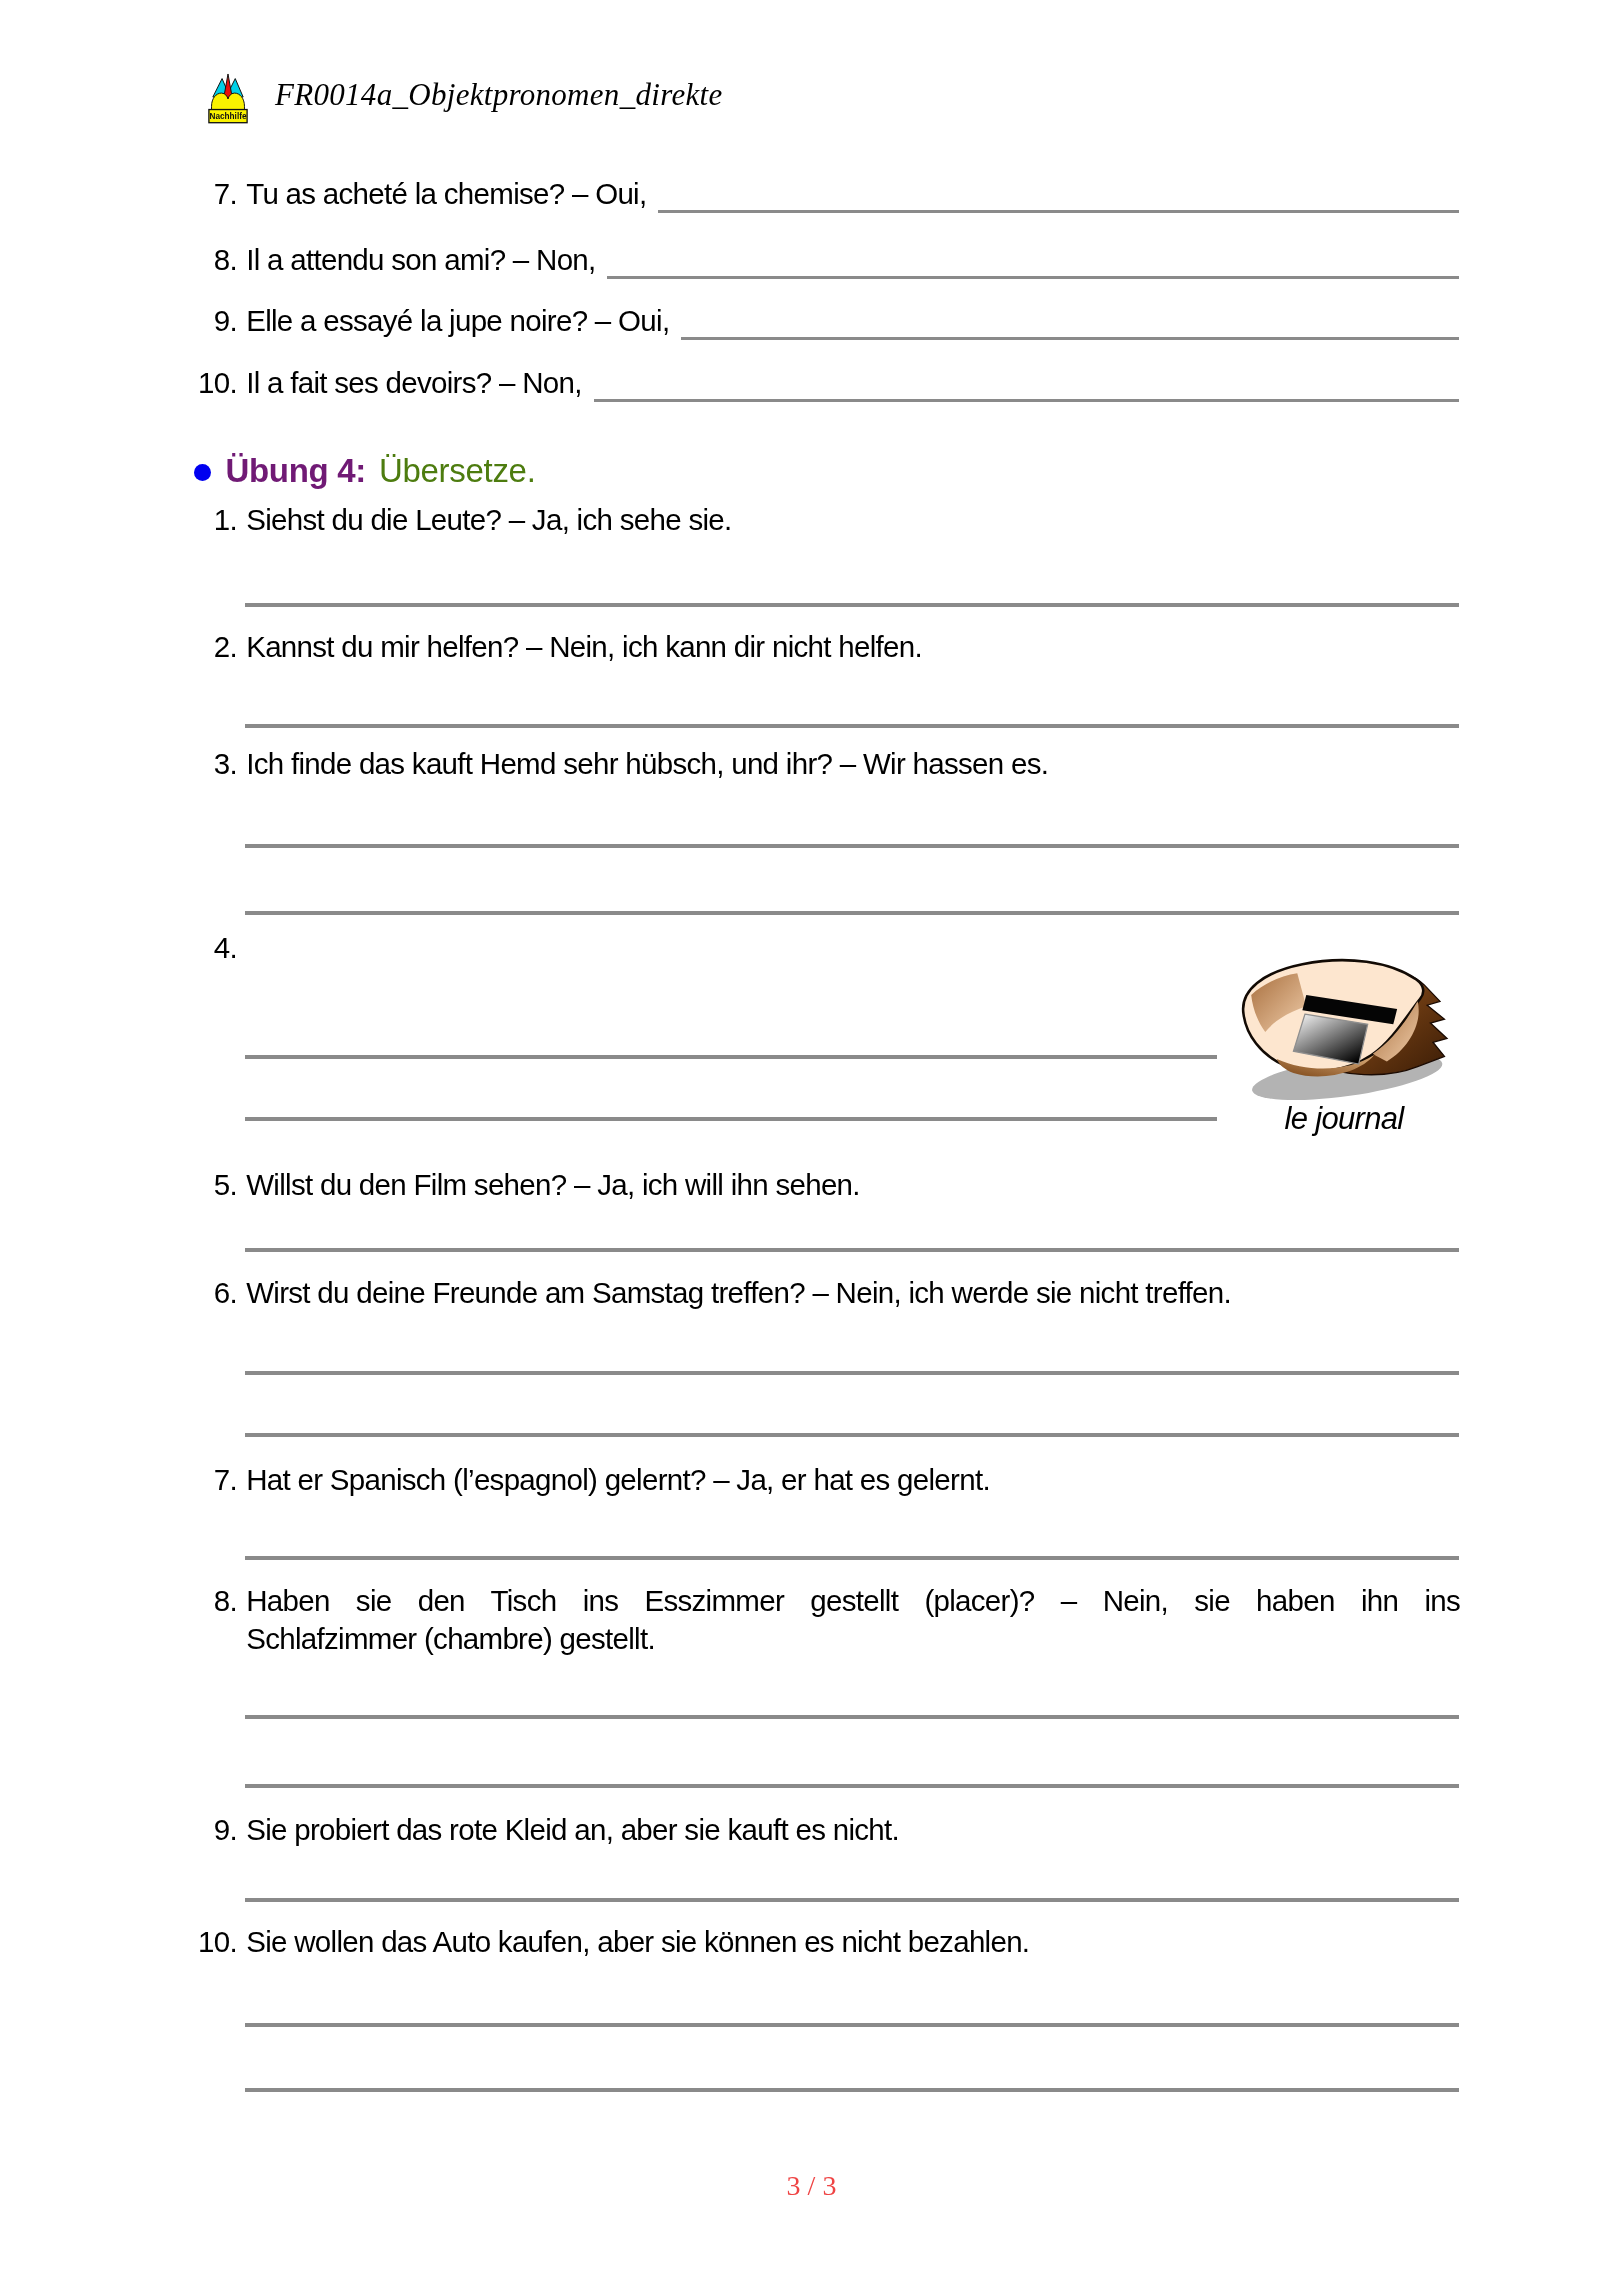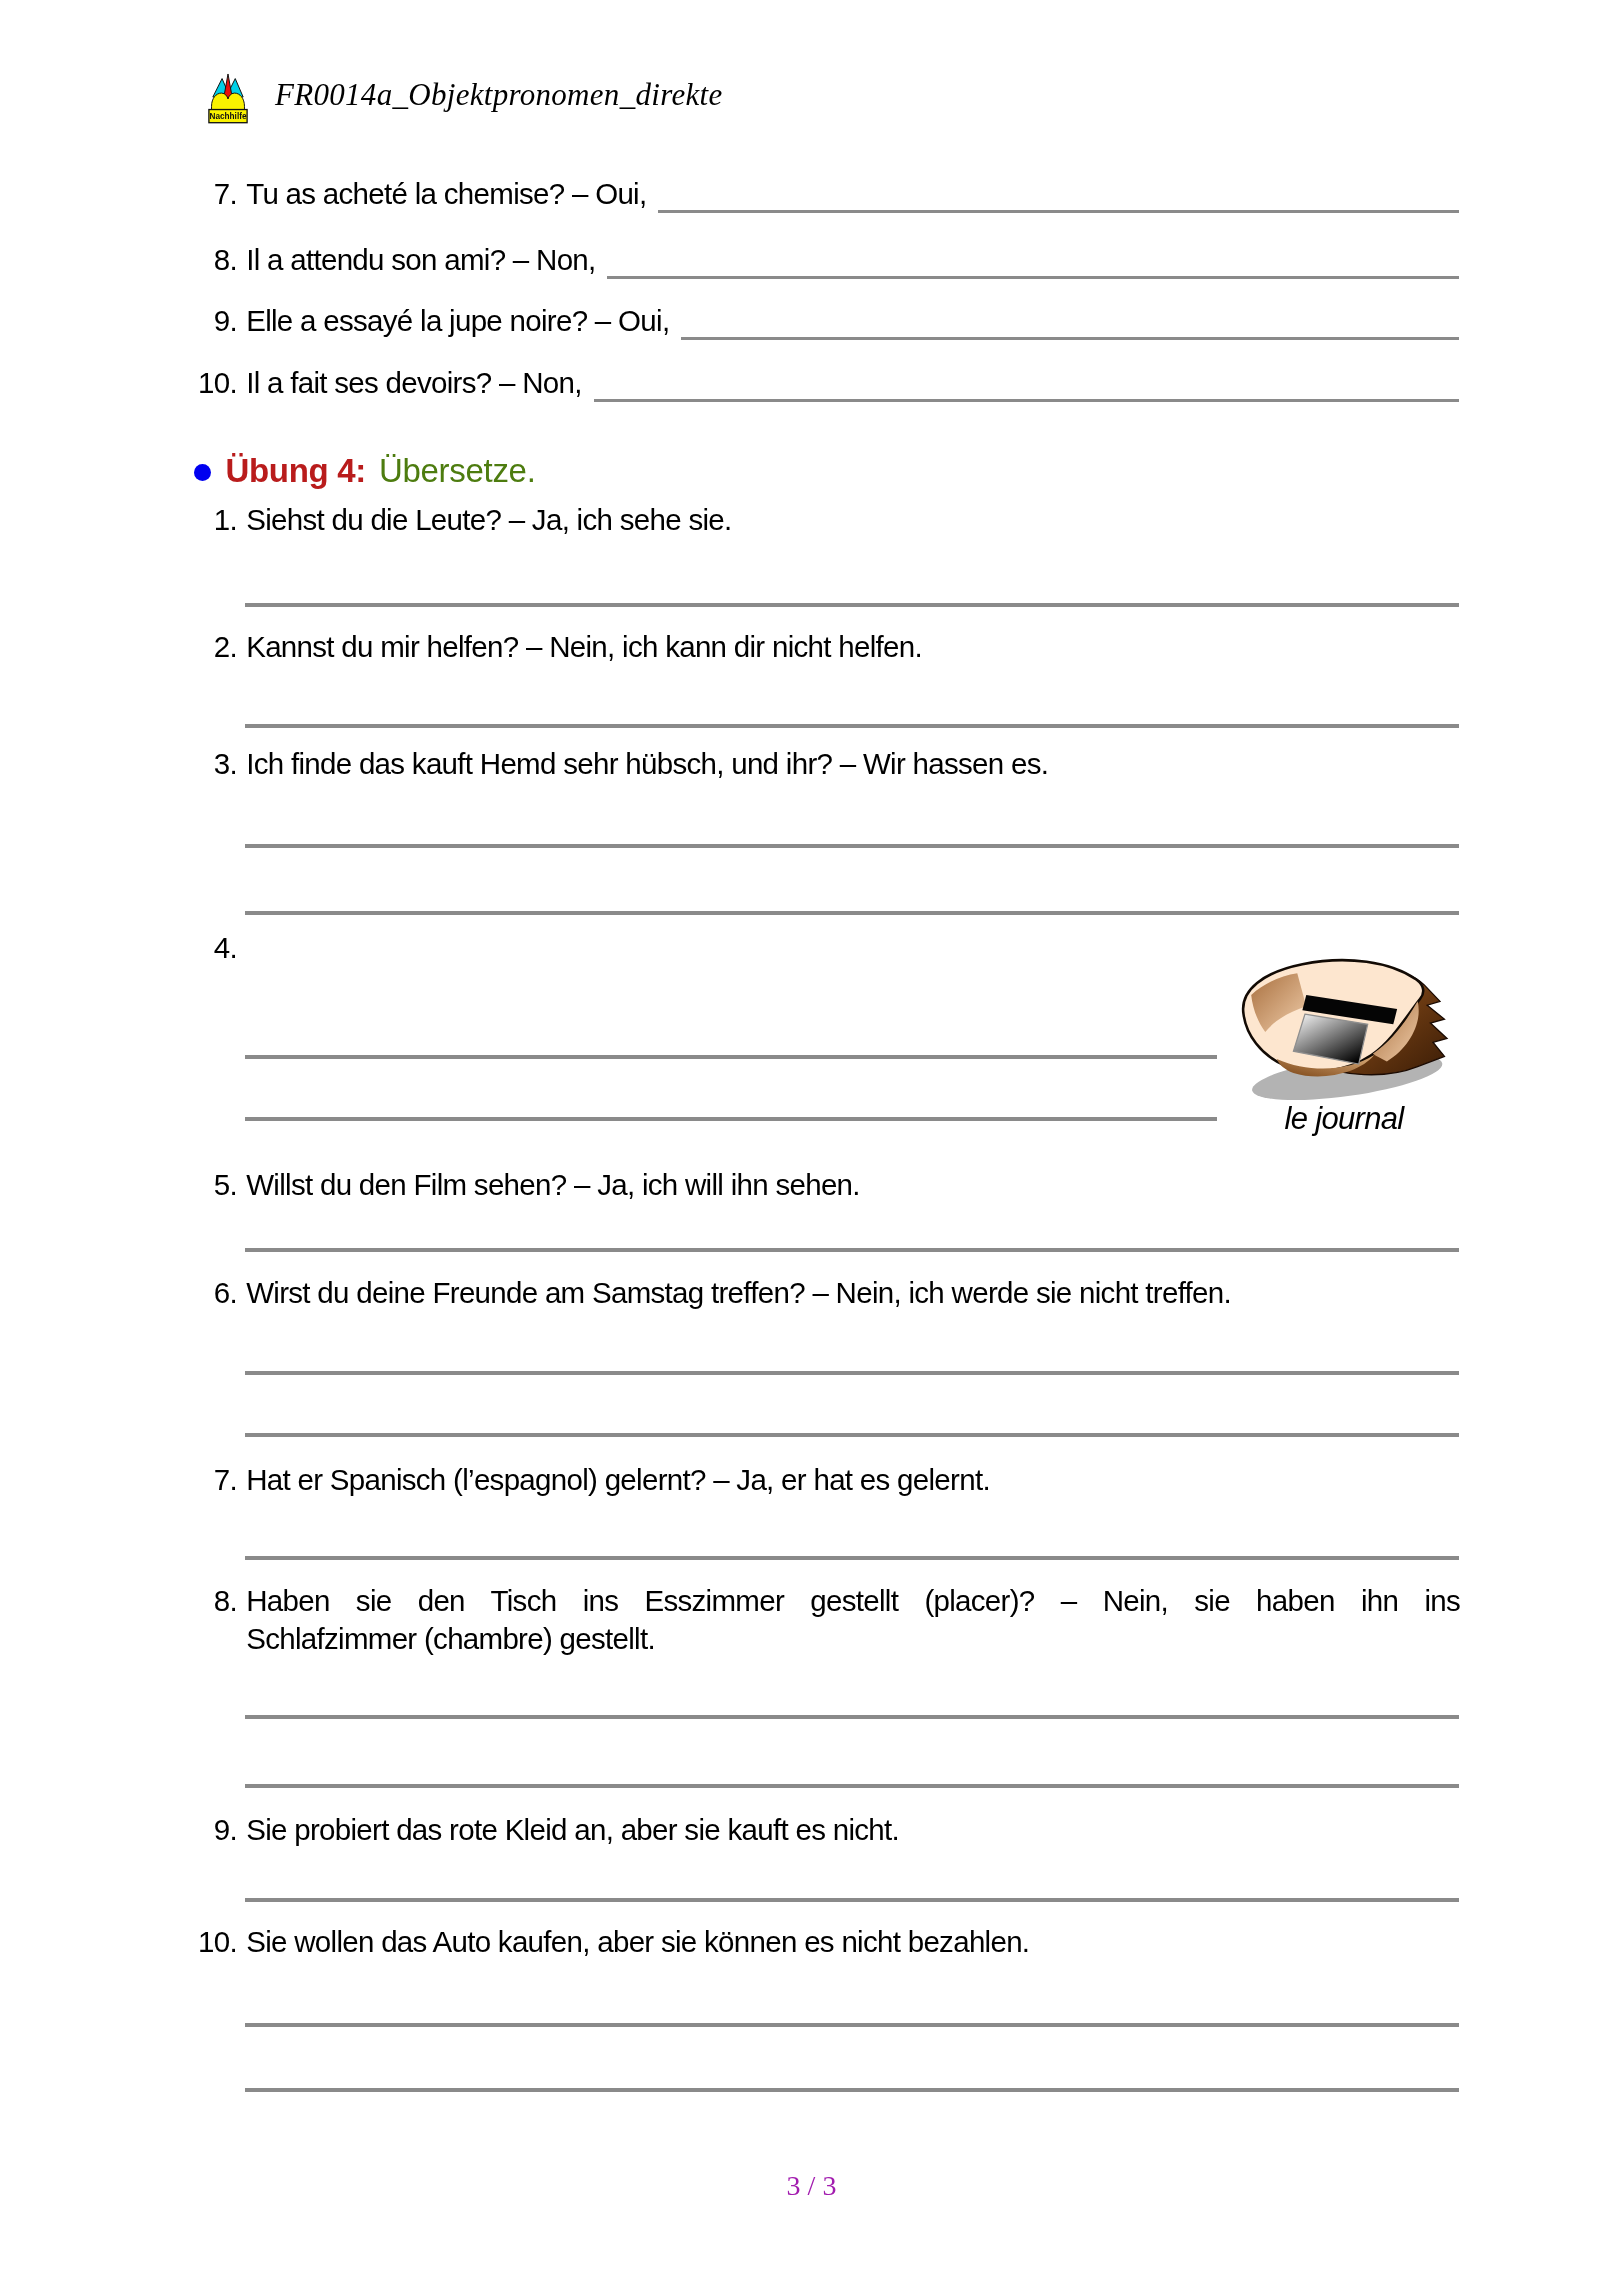--- a/index.html
+++ b/index.html
@@ -32,21 +32,21 @@
 
   
   .ex-heading {
     position:absolute; left:164px; top:450px; height:41px;
     display:flex; align-items:center; font-size:33px; line-height:41px;
   }
   .ex-heading .bullet {
     width:17px; height:17px; border-radius:50%; background:#0000f0;
     margin:3.9px 14.4px 0 30px; flex:none;
   }
-  .ex-heading .label { color:#b91c1c; font-weight:bold; letter-spacing:-0.3px; }
+  .ex-heading .label { color:#701a75; font-weight:bold; letter-spacing:-0.3px; }
   .ex-heading .instr { color:#4d7c0f; margin-left:13px; letter-spacing:-0.3px; }
 
   
   .item {
     position:absolute; left:164px; width:1296px;
     display:flex; align-items:flex-start;
   }
   .item .num { flex:none; width:73px; text-align:right; }
   .item .content { flex:1 1 auto; margin-left:9.2px; }
   .item .content .tline { white-space:nowrap; }
@@ -71,21 +71,21 @@
   
   .news-wrap { position:absolute; left:1223px; top:945px; width:242px; height:160px; }
   .news-caption {
     position:absolute; left:1223px; top:1101px; width:242px; text-align:center;
     font-style:italic; font-size:31px; letter-spacing:-0.7px;
   }
 
   
   .footer {
     position:absolute; left:0; top:2170px; width:100%; text-align:center;
-    font-family:"Liberation Serif", serif; font-size:28px; color:#a21caf;
+    font-family:"Liberation Serif", serif; font-size:28px; color:#ef4444;
   }
 </style>
 </head>
 <body>
 
 <div class="page">
 
   <svg class="logo" viewBox="0 0 62 82">
     <polygon points="8,38 22,10 34,38" fill="#00d0e8" stroke="#111" stroke-width="1.5"></polygon>
     <polygon points="28,38 42,10 54,38" fill="#00d0e8" stroke="#111" stroke-width="1.5"></polygon>

